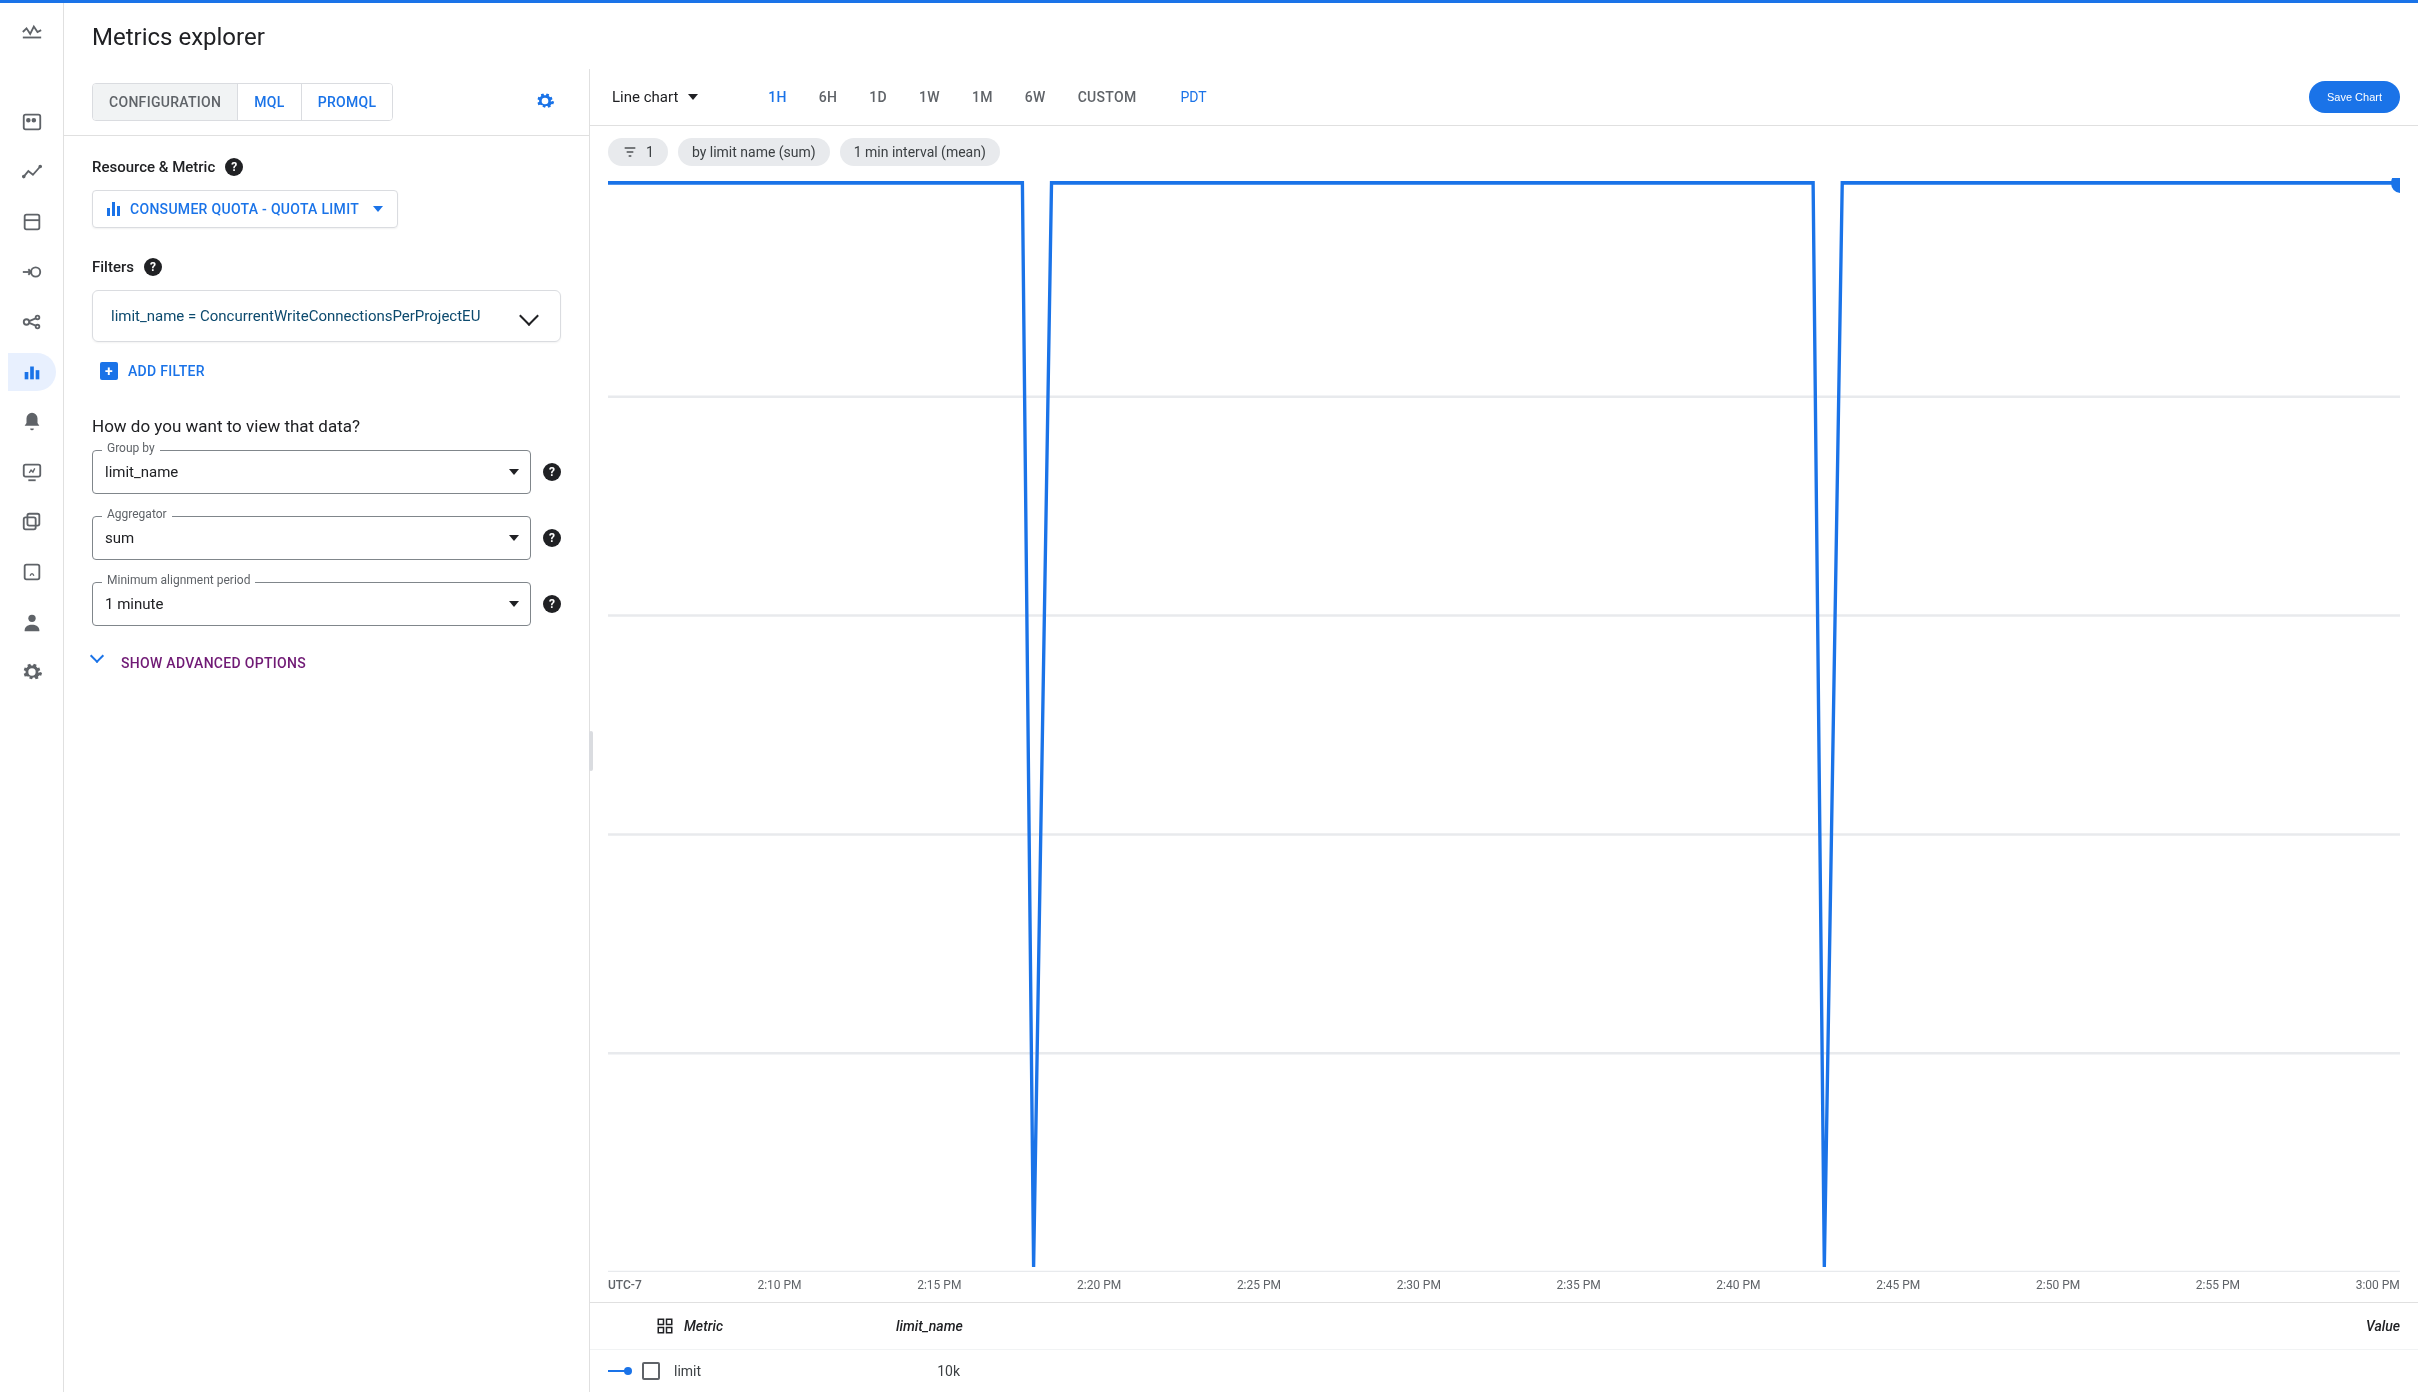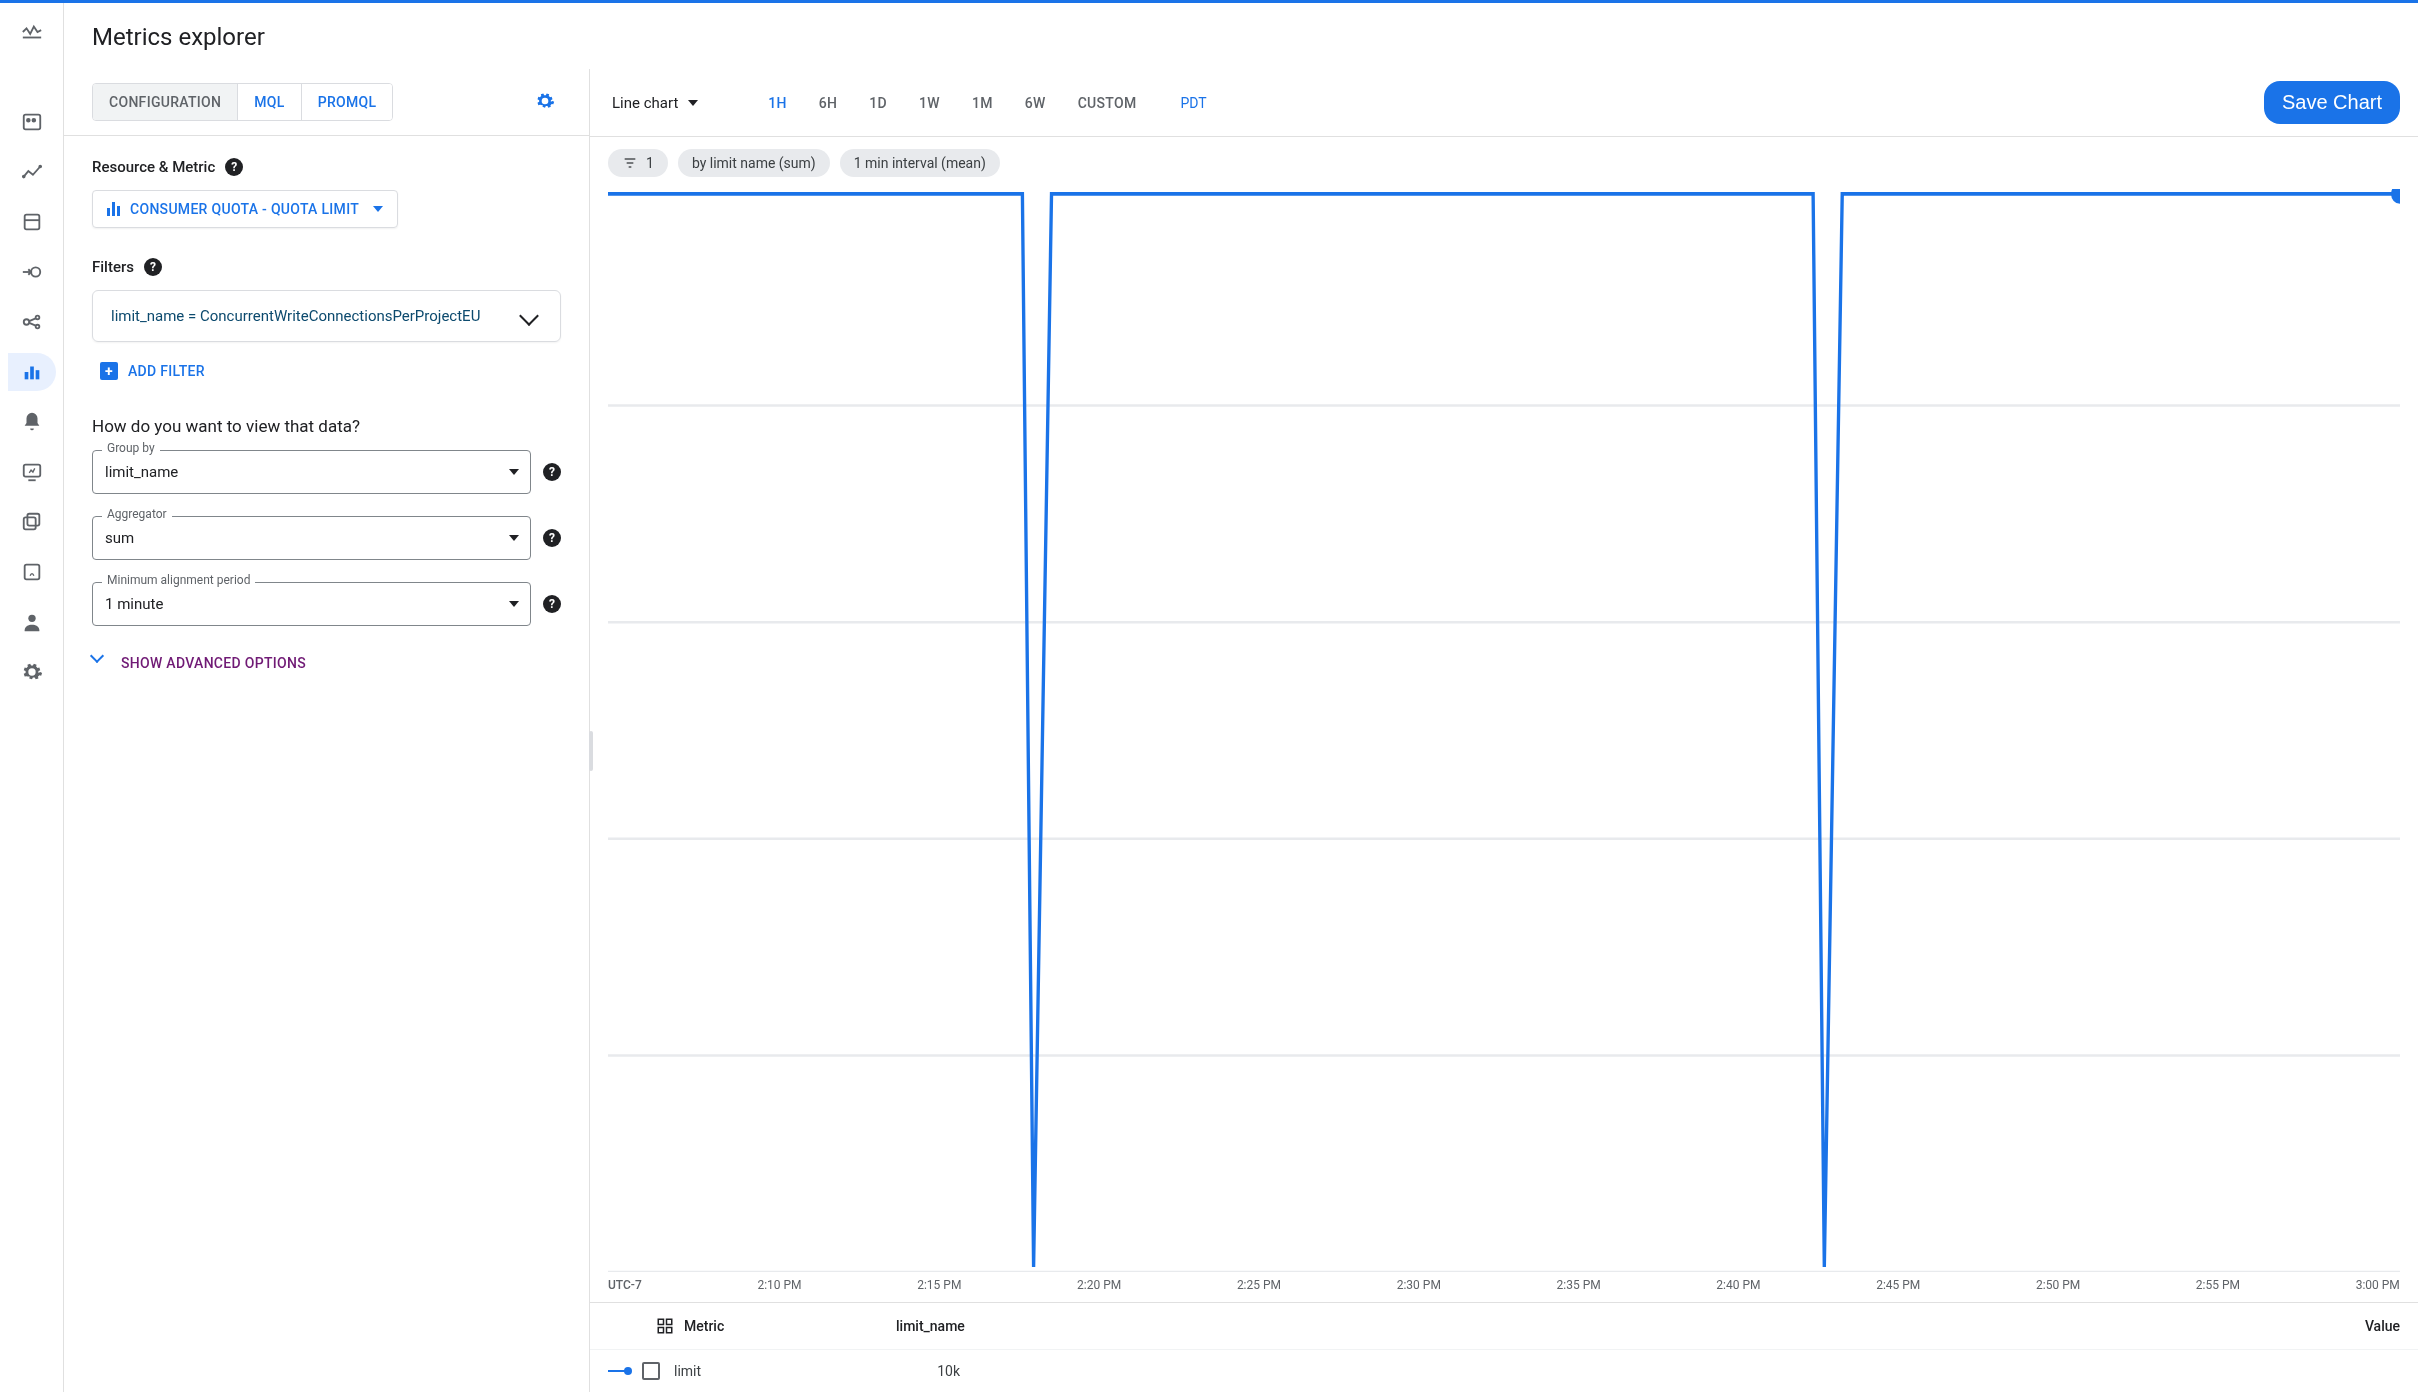--- a/index.html
+++ b/index.html
@@ -42,29 +42,29 @@
 .field-caret { position: absolute; right: 12px; top: 50%; transform: translateY(-50%); }
 .show-adv { display: inline-flex; gap: 19px; color: #701a75; font-weight: 500; font-size: 14px; cursor: pointer; letter-spacing: 0.3px; }
 .chev-down { width: 10px; height: 10px; border-right: 2px solid #1a73e8; border-bottom: 2px solid #1a73e8; transform: rotate(45deg); margin-top: -4px; }
 .chart-panel { flex: 1; display: flex; flex-direction: column; min-width: 0; }
 .chart-toolbar { display: flex; align-items: center; padding: 12px 18px; gap: 14px; border-bottom: 1px solid #e0e0e0; }
 .chart-type { display: flex; align-items: center; gap: 6px; font-size: 15px; color: #202124; cursor: pointer; padding: 6px 4px; }
 .time-ranges { display: flex; gap: 8px; margin-left: 40px; }
 .time-btn { padding: 6px 12px; font-size: 14px; color: #5f6368; cursor: pointer; font-weight: 500; letter-spacing: 0.3px; border-radius: 4px; }
 .time-btn.active { color: #1a73e8; }
 .tz-btn { color: #1a73e8; font-weight: 400; font-size: 14px; cursor: pointer; padding: 6px 10px; margin-left: 8px; }
-.save-btn { margin-left: auto; background: #1a73e8; color: #fff; border: none; border-radius: 16px; padding: 10px 18px; font-size: 20px; font-weight: 500; cursor: pointer; }
+.save-btn { margin-left: auto; background: #1a73e8; color: #fff; border: none; border-radius: 16px; padding: 10px 18px; font-size: 11px; font-weight: 500; cursor: pointer; }
 .chips-row { display: flex; gap: 10px; padding: 12px 18px; }
 .chip { background: #e8eaed; border-radius: 16px; padding: 6px 14px; font-size: 14px; color: #3c4043; display: inline-flex; align-items: center; gap: 8px; cursor: pointer; }
 .chip svg { width: 16px; height: 16px; }
 .chart-area { flex: 1; position: relative; margin: 0 18px; min-height: 0; }
 .chart-svg { width: 100%; height: 100%; }
 .x-axis { display: flex; justify-content: space-between; padding: 6px 18px 10px 18px; font-size: 12px; color: #5f6368; }
 .x-axis span:first-child { font-weight: 500; }
-.legend-header { display: flex; align-items: center; padding: 14px 18px; border-top: 1px solid #e0e0e0; font-size: 14px; font-weight: 500; color: #202124; }
+.legend-header { display: flex; align-items: center; padding: 14px 18px; border-top: 1px solid #e0e0e0; font-size: 14px; font-weight: 500; color: #202124; font-style: italic; }
 .legend-header .col-metric { display: flex; align-items: center; gap: 10px; width: 240px; }
 .legend-header .col-limit { flex: 1; }
 .legend-header .col-value { width: 80px; text-align: right; }
 .legend-row { display: flex; align-items: center; padding: 12px 18px; font-size: 14px; color: #3c4043; border-top: 1px solid #f1f3f4; }
 .legend-row .swatch { width: 20px; height: 2px; background: #1a73e8; position: relative; margin-right: 14px; }
 .legend-row .swatch::after { content: ""; position: absolute; right: -4px; top: -3px; width: 8px; height: 8px; border-radius: 50%; background: #1a73e8; }
 .legend-row .cb { width: 18px; height: 18px; border: 2px solid #5f6368; border-radius: 2px; margin-right: 14px; cursor: pointer; }
 .legend-row .col-metric { width: 206px; }
 .legend-row .col-limit { flex: 1; }
 .legend-row .col-value { width: 80px; text-align: right; }

